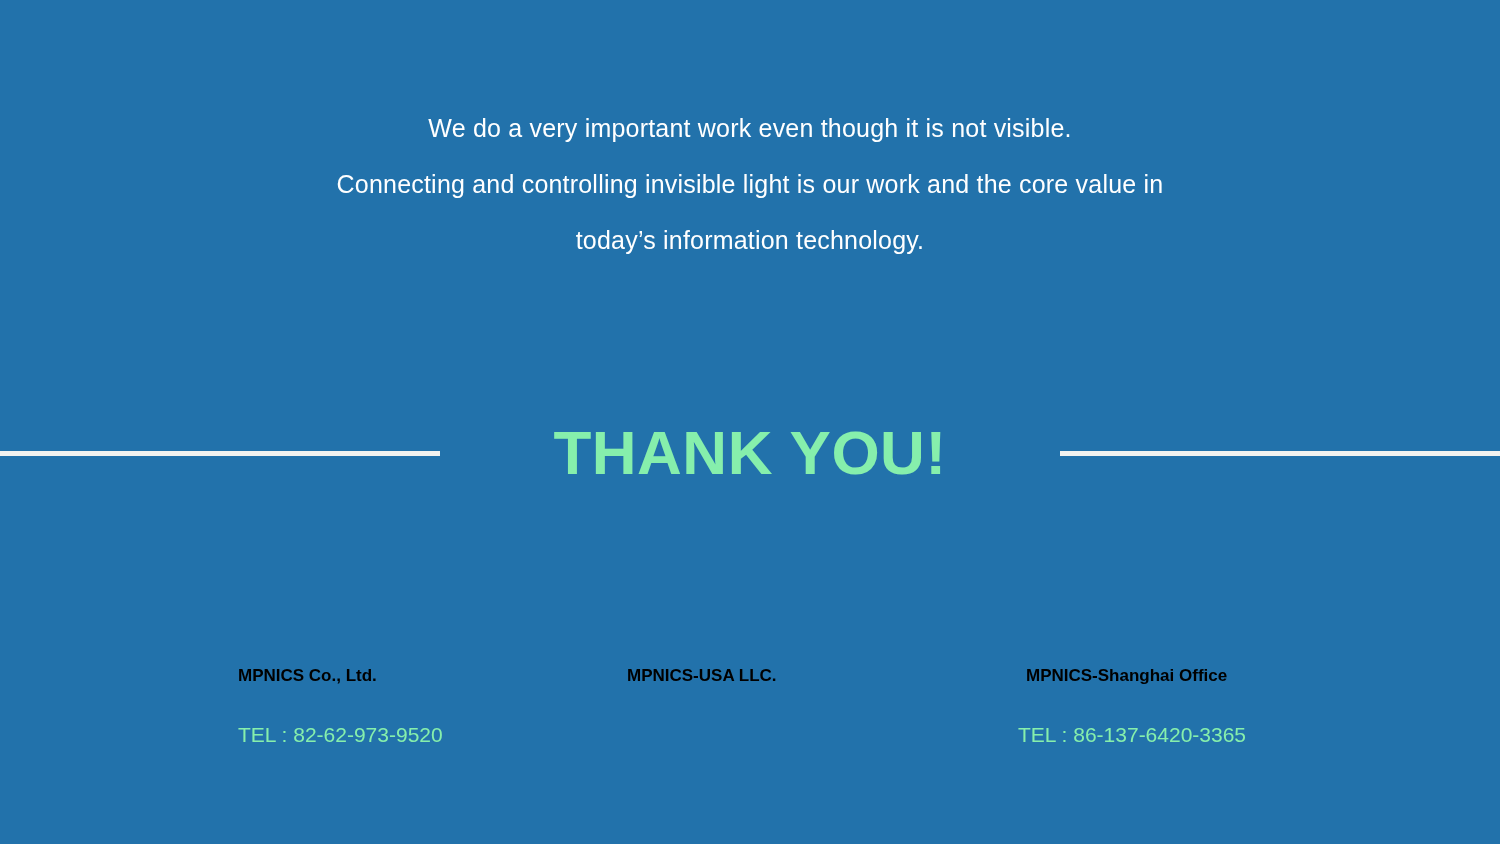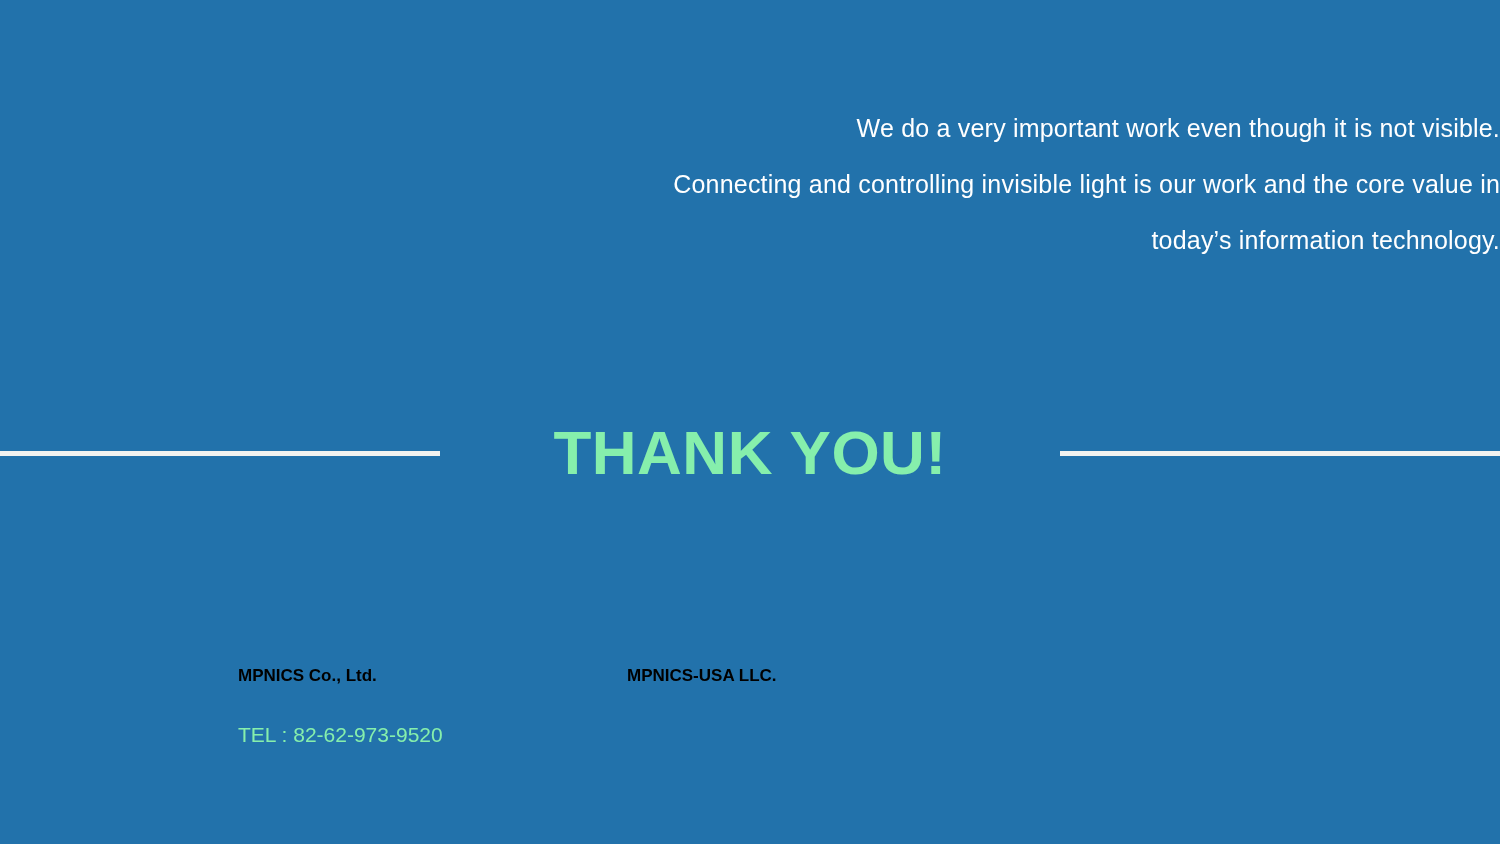--- a/index.html
+++ b/index.html
@@ -29,21 +29,20 @@
     text-align: center;
     color: #ffffff;
     font-size: 25px;
     font-weight: 400;
     line-height: 56px;
     letter-spacing: 0.2px;
   }
   .intro .line {
     display: block;
     white-space: nowrap;
-    text-align: right;
   }
 
   
   .title-band {
     position: absolute;
     top: 408px;
     left: 0;
     width: 1500px;
     height: 90px;
   }
@@ -126,15 +125,19 @@
   </div>
 
   <div class="contacts">
     <div class="contact-col col-0">
       <div class="contact-name">MPNICS Co., Ltd.</div>
       <div class="contact-tel">TEL : 82-62-973-9520</div>
     </div>
     <div class="contact-col col-1">
       <div class="contact-name">MPNICS-USA LLC.</div>
     </div>
+    <div class="contact-col col-2">
+      <div class="contact-name">MPNICS-Shanghai Office</div>
+      <div class="contact-tel">TEL : 86-137-6420-3365</div>
+    </div>
   </div>
 
 </div>
 
 </body></html>

